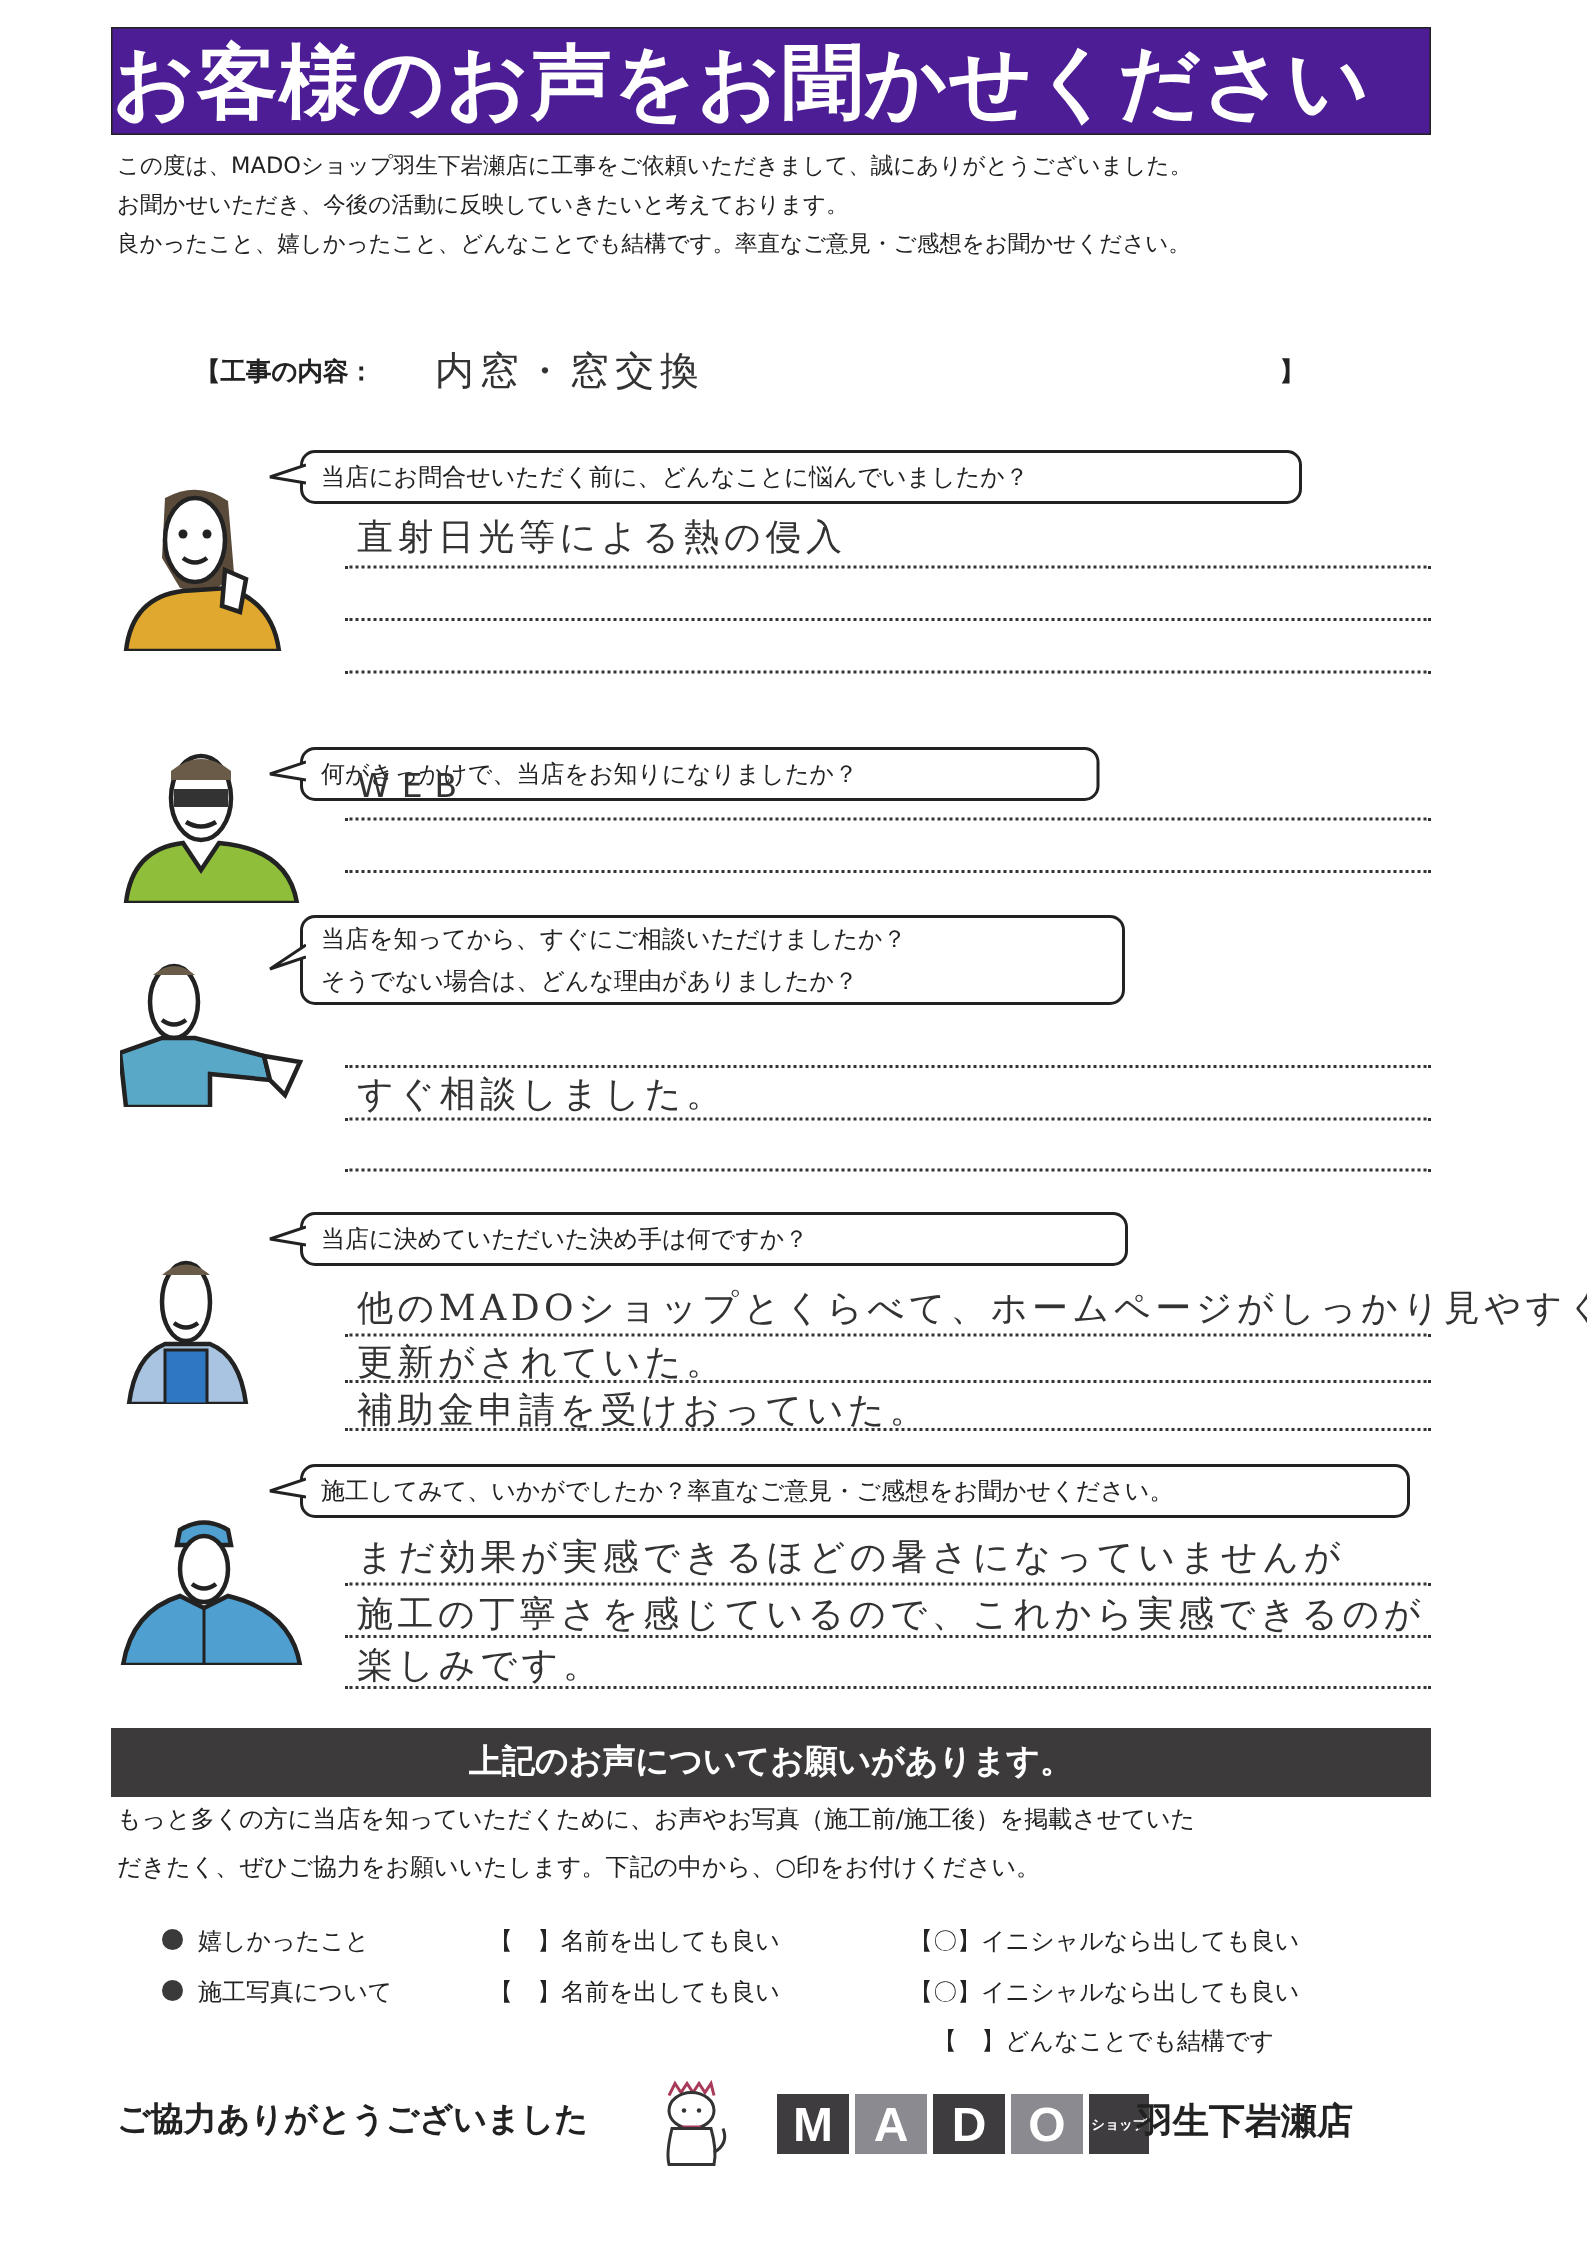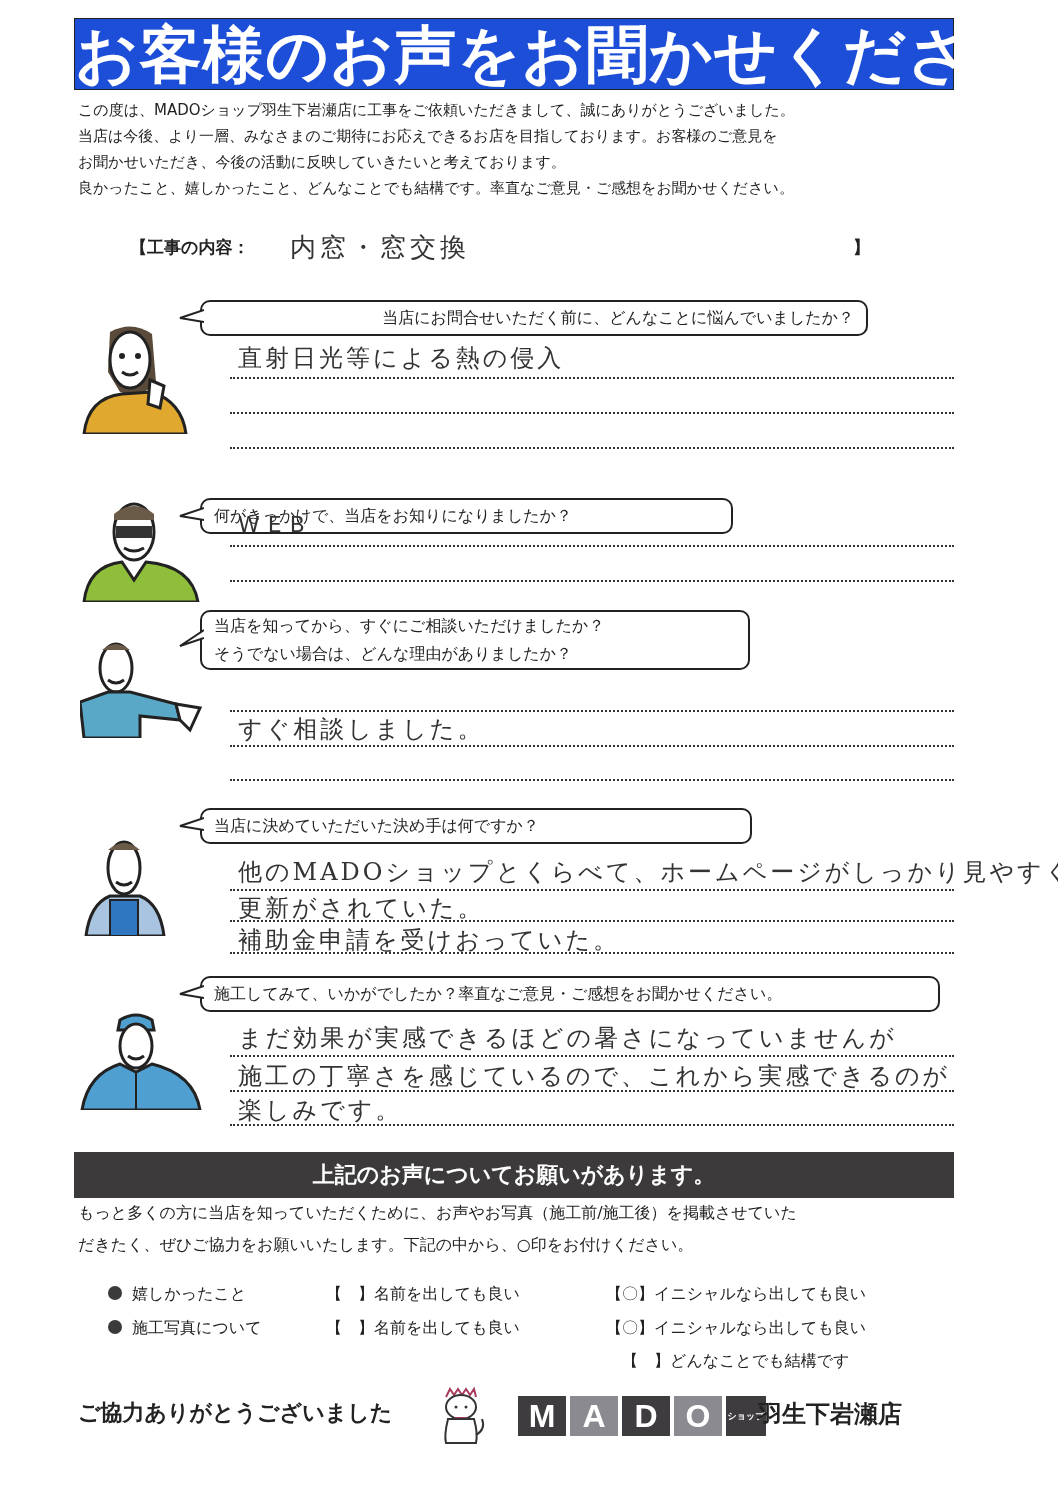--- a/index.html
+++ b/index.html
@@ -1,20 +1,20 @@
 <!DOCTYPE html>
 <html><head>
 <meta charset="utf-8">
 <style>
   html, body { margin:0; padding:0; background:#fff; }
   body { width:1058px; height:1495px; position:relative; overflow:hidden;
          font-family:"DejaVu Sans", sans-serif; color:#222; }
   .abs { position:absolute; }
-  .title-bar { left:74px; top:18px; width:880px; height:72px; background:#1d4ed8;
-               color:#fff; font-weight:bold; font-size:62px; line-height:72px;
+  .title-bar { left:74px; top:18px; width:880px; height:72px; background:#4c1d95;
+               color:#fff; font-weight:bold; font-size:54px; line-height:72px;
                letter-spacing:1px; text-align:left; border:1px solid #222; box-sizing:border-box; white-space:nowrap; }
   .intro p { margin:0; font-size:15px; line-height:26px; white-space:nowrap; }
   .intro { left:78px; top:97px; }
   .work-row { left:130px; top:232px; width:740px; height:32px; font-size:17px; }
   .work-label { position:absolute; left:0; top:4px; font-weight:bold; }
   .work-value { position:absolute; left:160px; top:-2px; font-family:"DejaVu Serif", serif; font-size:26px; color:#333; letter-spacing:4px; }
   .work-close { position:absolute; right:0; top:4px; font-weight:bold; }
   .bubble { border:2px solid #222; border-radius:10px; background:#fff; box-sizing:border-box;
             font-size:16px; padding:0 12px; }
   .bubble .q { line-height:30px; white-space:nowrap; display:block; }
@@ -37,36 +37,35 @@
   .logo .tile.shop { width:40px; background:#3f3c3f; font-size:9px; }
   .store { left:758px; top:1398px; font-size:24px; font-weight:bold; white-space:nowrap; }
 </style>
 </head>
 <body>
 
 <div class="abs title-bar">お客様のお声をお聞かせください</div>
 
 <div class="abs intro">
   <p>この度は、MADOショップ羽生下岩瀬店に工事をご依頼いただきまして、誠にありがとうございました。</p>
-  <p>当店は今後、より一層、みなさまのご期待にお応えできるお店を目指しております。お客様のご意見を</p>
   <p>お聞かせいただき、今後の活動に反映していきたいと考えております。</p>
   <p>良かったこと、嬉しかったこと、どんなことでも結構です。率直なご意見・ご感想をお聞かせください。</p>
 </div>
 
 <div class="abs work-row">
   <span class="work-label">【工事の内容：</span>
   <span class="work-value">内窓・窓交換</span>
   <span class="work-close">】</span>
 </div>
 
 <div class="abs bubble" style="left:200px; top:300px; width:668px; height:36px;">
   <svg class="tail" viewBox="0 0 26 20">
       <path d="M26 2 L2 10 L26 14" fill="#fff" stroke="#222" stroke-width="2"></path>
     </svg>
-  <span class="q" style="line-height:32px;text-align:right;">当店にお問合せいただく前に、どんなことに悩んでいましたか？</span>
+  <span class="q" style="line-height:32px;">当店にお問合せいただく前に、どんなことに悩んでいましたか？</span>
 </div>
 <svg class="person" style="left:82px; top:322px;" width="106" height="112" viewBox="0 0 106 112">
   <path d="M28 10 Q50 -2 70 12 L74 60 Q60 78 38 70 L26 50 Z" fill="#5a4a3a"></path>
   <ellipse cx="48" cy="38" rx="20" ry="28" fill="#fff" stroke="#222" stroke-width="3"></ellipse>
   <circle cx="40" cy="34" r="3" fill="#222"></circle>
     <circle cx="56" cy="34" r="3" fill="#222"></circle>
   <path d="M40 50 Q48 56 56 50" fill="none" stroke="#222" stroke-width="3"></path>
   <path d="M2 112 Q6 76 40 72 L70 70 Q100 80 104 112 Z" fill="#e0a82e" stroke="#222" stroke-width="3"></path>
   <path d="M68 58 L82 64 L78 86 L66 82 Z" fill="#fff" stroke="#222" stroke-width="3"></path>
 </svg>

